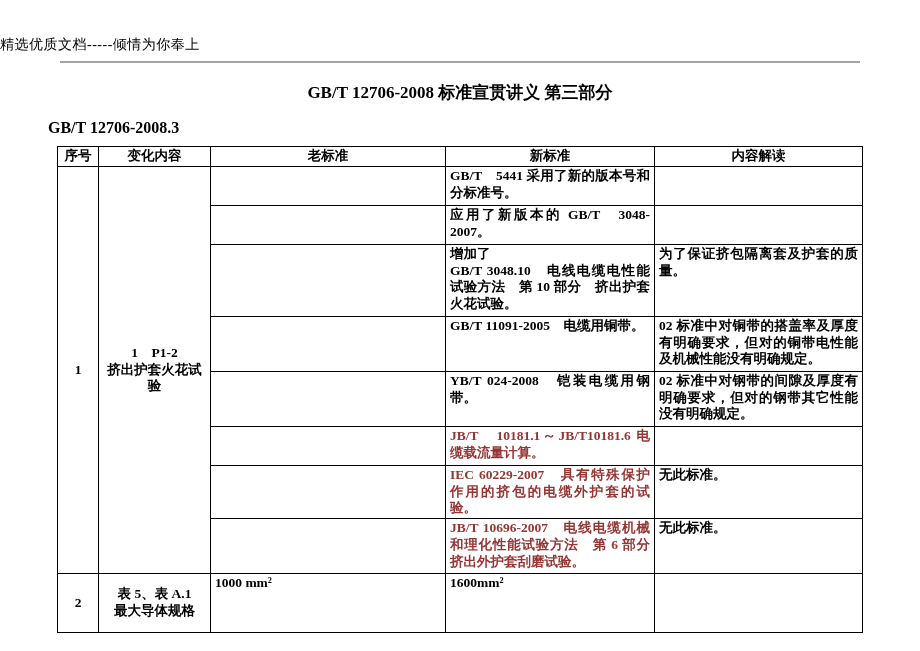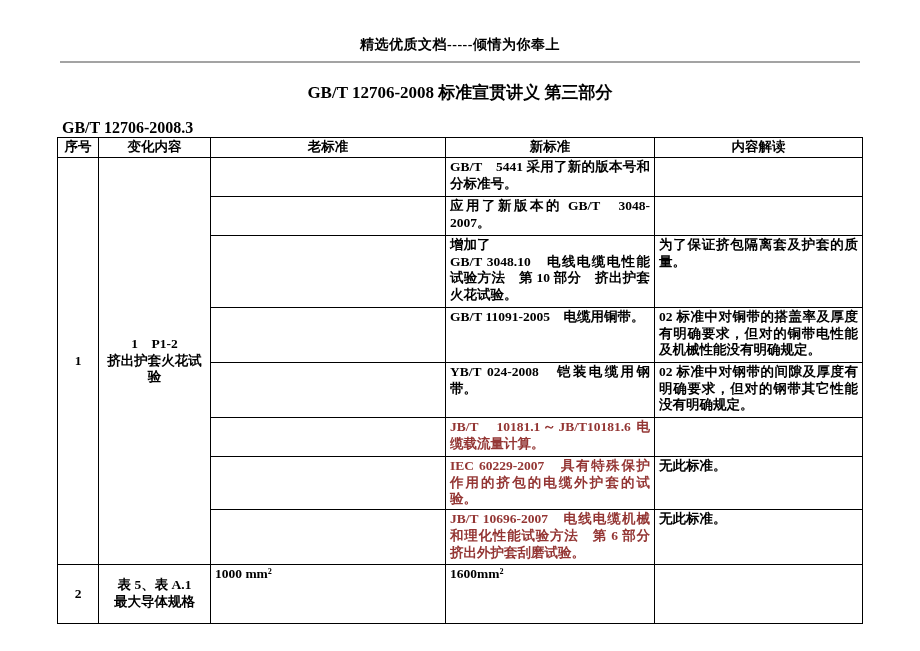--- a/index.html
+++ b/index.html
@@ -1,26 +1,26 @@
 <!DOCTYPE html>
 <html style="--red-text: #943634; --footer-gray: #8f8f8f; --rule-gray: #a3a3a3; --border-black: #000000;"><head>
 <meta charset="utf-8">
 <style>
   html,body { margin:0; padding:0; }
   body {
     width:920px; height:651px; background:#ffffff; overflow:hidden;
     font-family:"Liberation Serif","DejaVu Serif",serif; color:#000;
   }
   .page { padding-top:36px; }
-  .notice { text-align:center; font-size:14px; letter-spacing:0.5px;font-weight:bold; }
+  .notice { text-align:left; font-size:14px; letter-spacing:0.5px; }
   .rule { border:none; border-top:2px solid var(--rule-gray,#a3a3a3); margin:7px 60px 0 60px; }
   .title { text-align:center; font-weight:bold; font-size:17px; margin-top:18px; }
-  .subtitle { font-weight:bold; font-size:16px; margin:15px 0 0 62px; }
+  .subtitle { font-weight:bold; font-size:16px; margin:15px 0 0 48px; }
   table.cmp {
-    border-collapse:collapse; table-layout:fixed; margin:0 0 0 57px;
+    border-collapse:collapse; table-layout:fixed; margin:9px 0 0 57px;
     width:805px; font-size:13.5px; font-weight:bold; line-height:1.24;
   }
   .cmp th, .cmp td { border:1px solid #000; padding:1px 4px; vertical-align:top; overflow:hidden; }
   .cmp th { text-align:center; height:17px; padding:1px 2px; }
   td.seq { text-align:center; vertical-align:middle; }
   td.chg { text-align:center; vertical-align:middle; padding:12px 2px; }
   td.newv, td.interp { text-align:justify; white-space:pre-line; }
   td.newv.red { color:var(--red-text,#943634); }
   tr.row2 { height:44px; }
   tr.h2 td { height:36px; }

